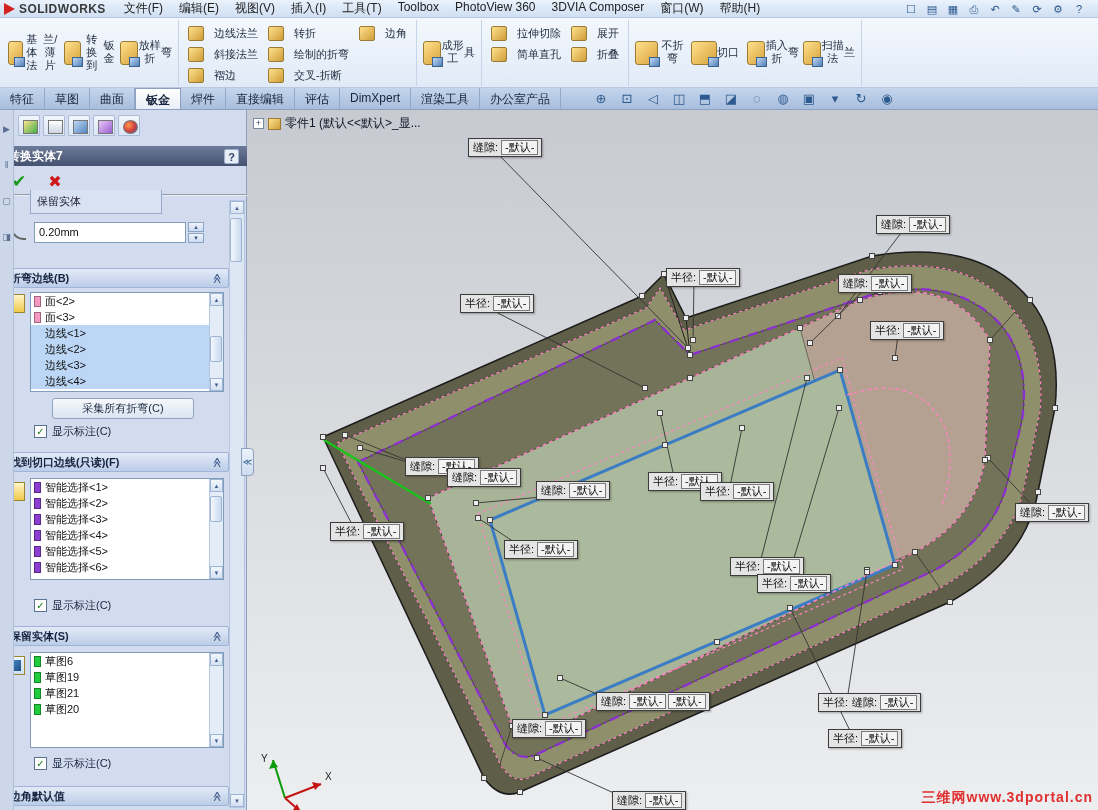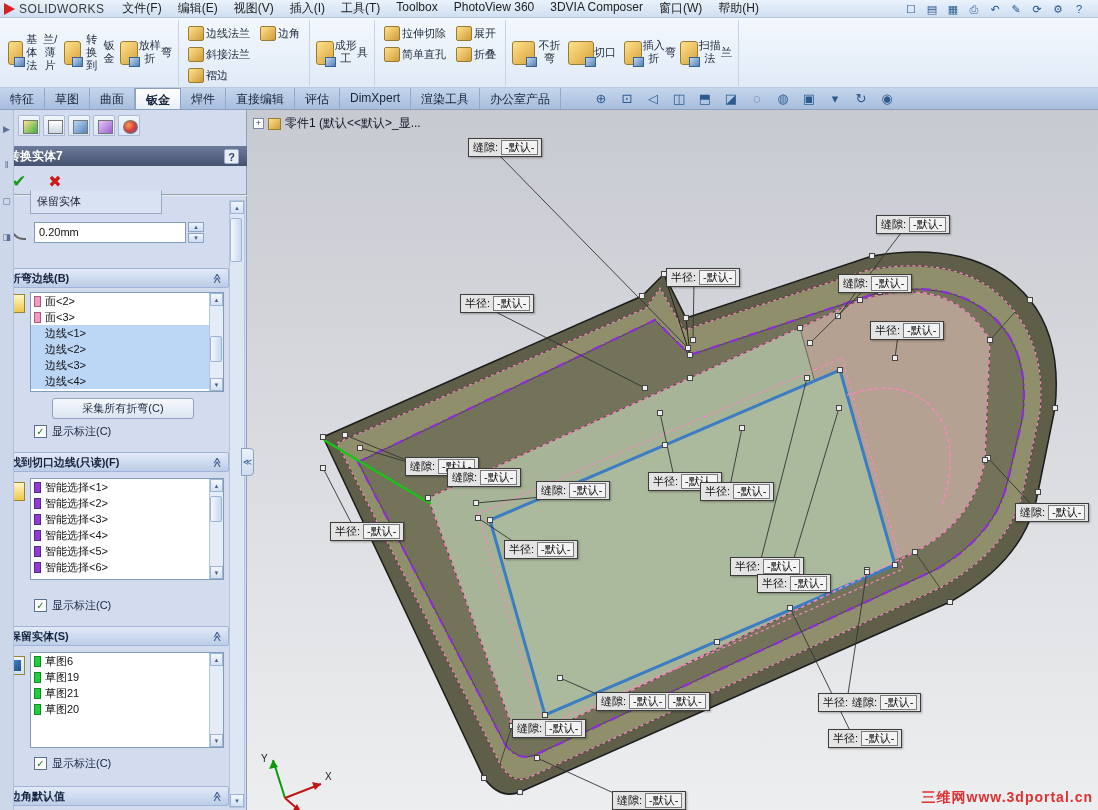--- a/index.html
+++ b/index.html
@@ -6,40 +6,40 @@
   html,body { width:1098px; height:810px; overflow:hidden;
     font-family:"Liberation Sans","DejaVu Sans",sans-serif; background:#dbe5f4; }
 
   
   #menubar { position:absolute; left:0; top:0; width:1098px; height:18px;
     background:linear-gradient(#eaf2fc,#cfdff2); display:flex; align-items:center;
     font-size:12px; color:#222; border-bottom:1px solid #b6c7de; z-index:20; }
   #logo { display:flex; align-items:center; gap:4px; padding:0 10px 0 4px; }
   .logo-tri { width:0; height:0; border-top:6px solid transparent; border-bottom:6px solid transparent;
     border-left:11px solid #d42222; }
-  .logo-text { font-weight:normal; letter-spacing:.4px; color:#3a3a3a; font-size:12px; }
+  .logo-text { font-weight:bold; letter-spacing:.4px; color:#3a3a3a; font-size:12px; }
   #menu-items { display:flex; }
   .menu-item { padding:1px 8px; cursor:default; }
   #qat { margin-left:auto; display:flex; gap:3px; padding-right:10px; }
   .qat-btn { width:18px; height:15px; text-align:center; font-size:11px; line-height:14px;
     color:#2e5b8f; border:1px solid transparent; }
 
   
   #ribbon { position:absolute; left:0; top:18px; width:1098px; height:70px;
     background:linear-gradient(#f4f8fd,#e0eaf7); border-bottom:1px solid #b9c9e0;
     display:flex; align-items:flex-start; padding:2px 2px; z-index:19; }
   .group { display:flex; gap:2px; padding:0 5px; border-right:1px solid #c6d4e9; height:66px; align-items:flex-start; }
   .rbig { width:54px; height:64px; display:flex; flex-direction:row; align-items:center;
     font-size:11px; line-height:13px; color:#1e2a3d; text-align:center; border:1px solid transparent; }
   .icL { width:26px; height:24px; margin:3px 0 2px; position:relative; border-radius:3px;
     background:linear-gradient(135deg,#ffe18d,#d8a23b); border:1px solid #99control7b33; border:1px solid #997b33; }
   .icL::after { content:""; position:absolute; right:-3px; bottom:-3px; width:9px; height:8px;
     background:linear-gradient(135deg,#bed8f3,#537fb8); border:1px solid #3a6291; }
   .colstack { display:flex; flex-direction:column; gap:1px; padding-top:3px; }
-  .rsmall { display:flex; align-items:center; gap:2px; height:20px; font-size:11px; color:#1e2a3d;
+  .rsmall { display:flex; align-items:center; gap:10px; height:20px; font-size:11px; color:#1e2a3d;
     padding:0 3px; border:1px solid transparent; white-space:nowrap; }
   .ic { width:16px; height:15px; background:linear-gradient(135deg,#ffe18d,#cf9c38);
     border:1px solid #997b33; border-radius:2px; flex:0 0 auto; }
 
   
   #tabbar { position:absolute; left:0; top:88px; width:1098px; height:22px;
     background:linear-gradient(#c4d5ec,#a8bedd); display:flex; align-items:flex-end;
     font-size:12px; z-index:18; border-bottom:1px solid #8ca0c0; }
   .tab { padding:3px 10px 3px; color:#16243c; border-right:1px solid #93a9c9; height:21px; }
   .tab.active { background:linear-gradient(#ffffff,#e8eef8); border:1px solid #8ca0c0; border-bottom:none;
@@ -205,20 +205,35 @@
         <span class="ic"></span>
         <span>边线法兰</span>
       </div>
         <div class="rsmall i1">
         <span class="ic"></span>
         <span>斜接法兰</span>
       </div>
         <div class="rsmall i2">
         <span class="ic"></span>
         <span>褶边</span>
+      </div>
+      </div>
+    <div class="colstack">
+
+    <div class="rsmall i0">
+        <span class="ic"></span>
+        <span>转折</span>
+      </div>
+        <div class="rsmall i1">
+        <span class="ic"></span>
+        <span>绘制的折弯</span>
+      </div>
+        <div class="rsmall i2">
+        <span class="ic"></span>
+        <span>交叉-折断</span>
       </div>
       </div>
     <div class="colstack">
 
     <div class="rsmall i0">
         <span class="ic"></span>
         <span>边角</span>
       </div>
       </div>
   </div>

